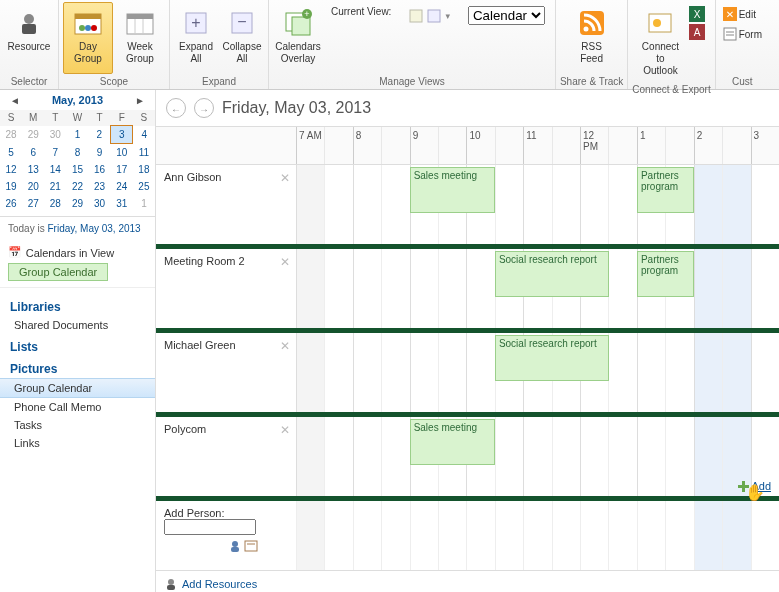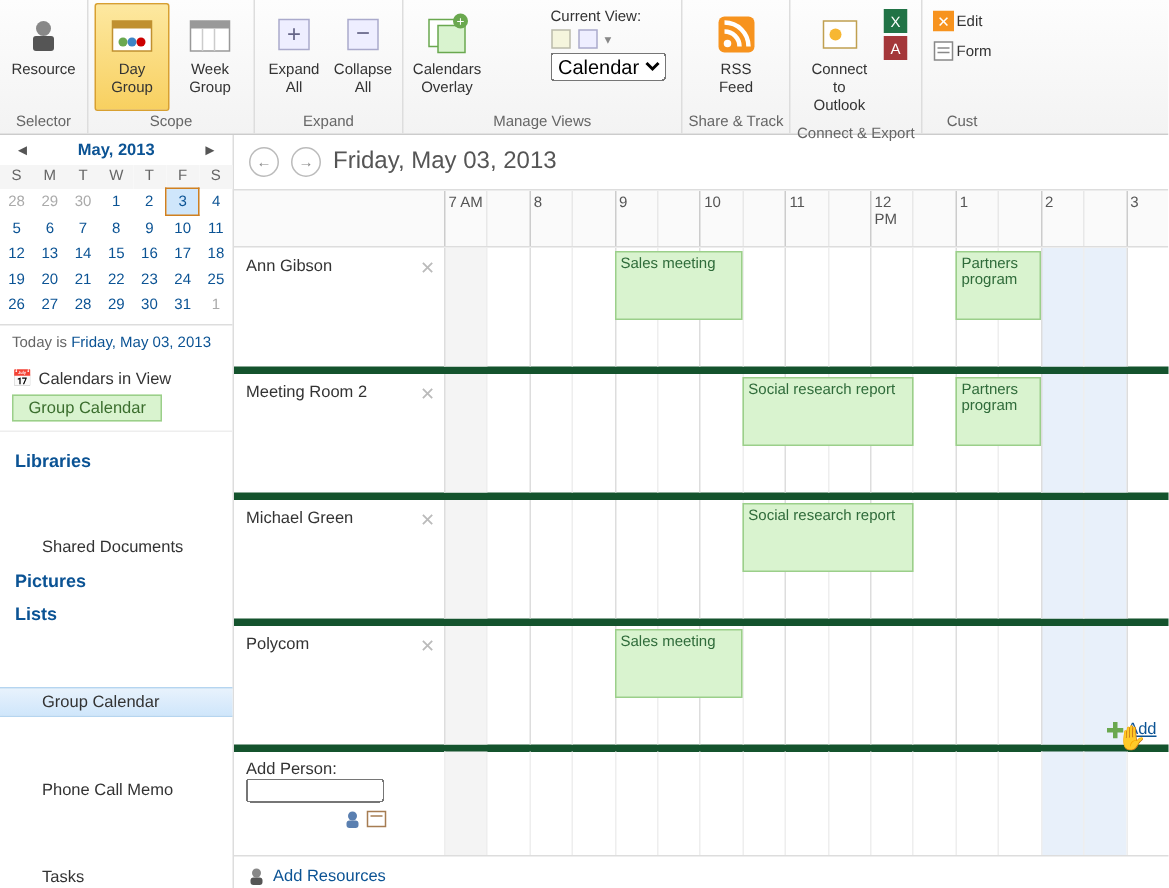--- a/index.html
+++ b/index.html
@@ -10,21 +10,21 @@
 .ribbon-group { display: flex; flex-direction: column; align-items: center; border-right: 1px solid #ddd; padding: 2px 4px 0; }
 .ribbon-items { display: flex; gap: 2px; flex: 1; }
 .ribbon-label { font-size: 10px; color: #666; padding: 2px 0; }
 .ribbon-btn { display: flex; flex-direction: column; align-items: center; justify-content: flex-start; width: 50px; padding: 4px 2px; cursor: pointer; border: 1px solid transparent; border-radius: 2px; text-align: center; font-size: 10px; line-height: 1.2; }
 .ribbon-btn.active { background: linear-gradient(#fde8a0,#f8d060); border-color: #d8a030; }
 .ribbon-btn .ico { width: 32px; height: 32px; margin-bottom: 2px; display: flex; align-items: center; justify-content: center; }
 .ribbon-btn.small { width: 44px; }
 .mini-btn { font-size: 10px; cursor: pointer; padding: 1px 3px; display: flex; align-items: center; gap: 2px; }
 .mini-btn .mico { width: 14px; height: 14px; display:inline-block; }
 
-.currentview { display:flex; flex-direction:column; gap:2px; padding:4px 6px 0;margin-left:36px; }
+.currentview { display:flex; flex-direction:row; gap:18px; padding:4px 6px 0; }
 .currentview label { font-size:10px; }
 .vsel { display:flex; align-items:center; gap:4px; }
 
 
 .main { display: flex; height: calc(592px - 90px); }
 .side { width: 156px; border-right: 1px solid #ddd; display:flex; flex-direction:column; }
 
 
 .dp { border-bottom:1px solid #ddd; padding-bottom:4px; }
 .dp-head { display:flex; align-items:center; justify-content:space-between; padding:4px 6px; font-size:11px; color:#0b5394; font-weight:bold; }
@@ -38,21 +38,21 @@
 
 .today-line { padding:6px 8px; font-size:10px; color:#666; }
 .today-line a { color:#0b5394; text-decoration:none; }
 
 .cals-view { padding:6px 8px; border-bottom:1px solid #eee; }
 .cals-view .hdr { font-size:11px; margin-bottom:4px; display:flex; align-items:center; gap:4px; }
 .cal-chip { display:inline-block; background:#d9f3cf; border:1px solid #9bcf8a; padding:2px 10px; font-size:11px; color:#3b6e2e; }
 
 .navlist { padding:6px 0; overflow:auto; }
 .navlist h3 { font-size:12px; color:#0b5394; padding:6px 10px 2px; font-weight:bold; }
-.navlist .item { padding:3px 28px; font-size:11px; cursor:pointer; color:#333;margin-top:40px; }
+.navlist .item { padding:3px 14px; font-size:11px; cursor:pointer; color:#333; }
 .navlist .item.active { background: linear-gradient(#e8f2fc,#cfe6fb); border-top:1px solid #b5d5f0; border-bottom:1px solid #b5d5f0; }
 
 
 .calpane { flex:1; display:flex; flex-direction:column; }
 .cal-head { display:flex; align-items:center; gap:8px; padding:8px 10px; }
 .navcirc { width:20px; height:20px; border:1px solid #bbb; border-radius:50%; display:flex; align-items:center; justify-content:center; font-size:10px; color:#888; cursor:pointer; }
 .cal-title { font-size:16px; color:#555; }
 
 .grid { flex:1; position:relative; overflow:hidden; }
 .timehdr { display:flex; height:39px; border-top:1px solid #ddd; border-bottom:1px solid #ddd; background:#fafafa; }
@@ -351,22 +351,22 @@
     <div class="cals-view">
       <div class="hdr">
           <span>📅</span>
           <span>Calendars in View</span>
         </div>
       <span class="cal-chip">Group Calendar</span>
     </div>
     <div class="navlist">
       <h3>Libraries</h3>
       <div class="item">Shared Documents</div>
+      <h3>Lists</h3>
       <h3>Pictures</h3>
-      <h3>Lists</h3>
       <div id="nav-items">
           <div class="item active">Group Calendar</div>
           <div class="item">Phone Call Memo</div>
           <div class="item">Tasks</div>
           <div class="item">Links</div>
         </div>
     </div>
   </div>
 
   <div class="calpane">

